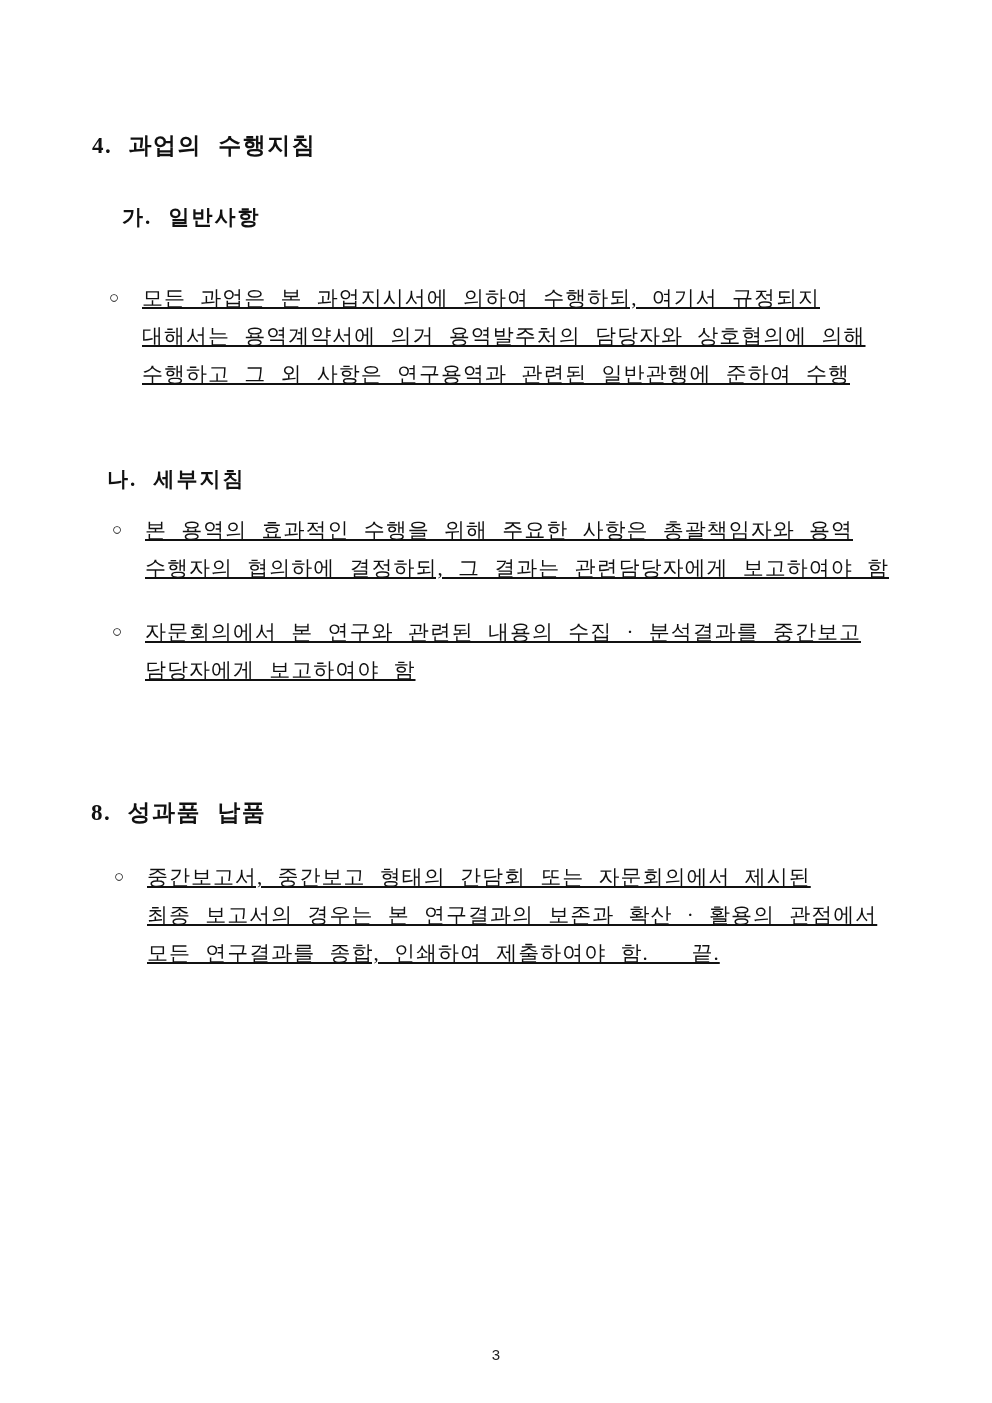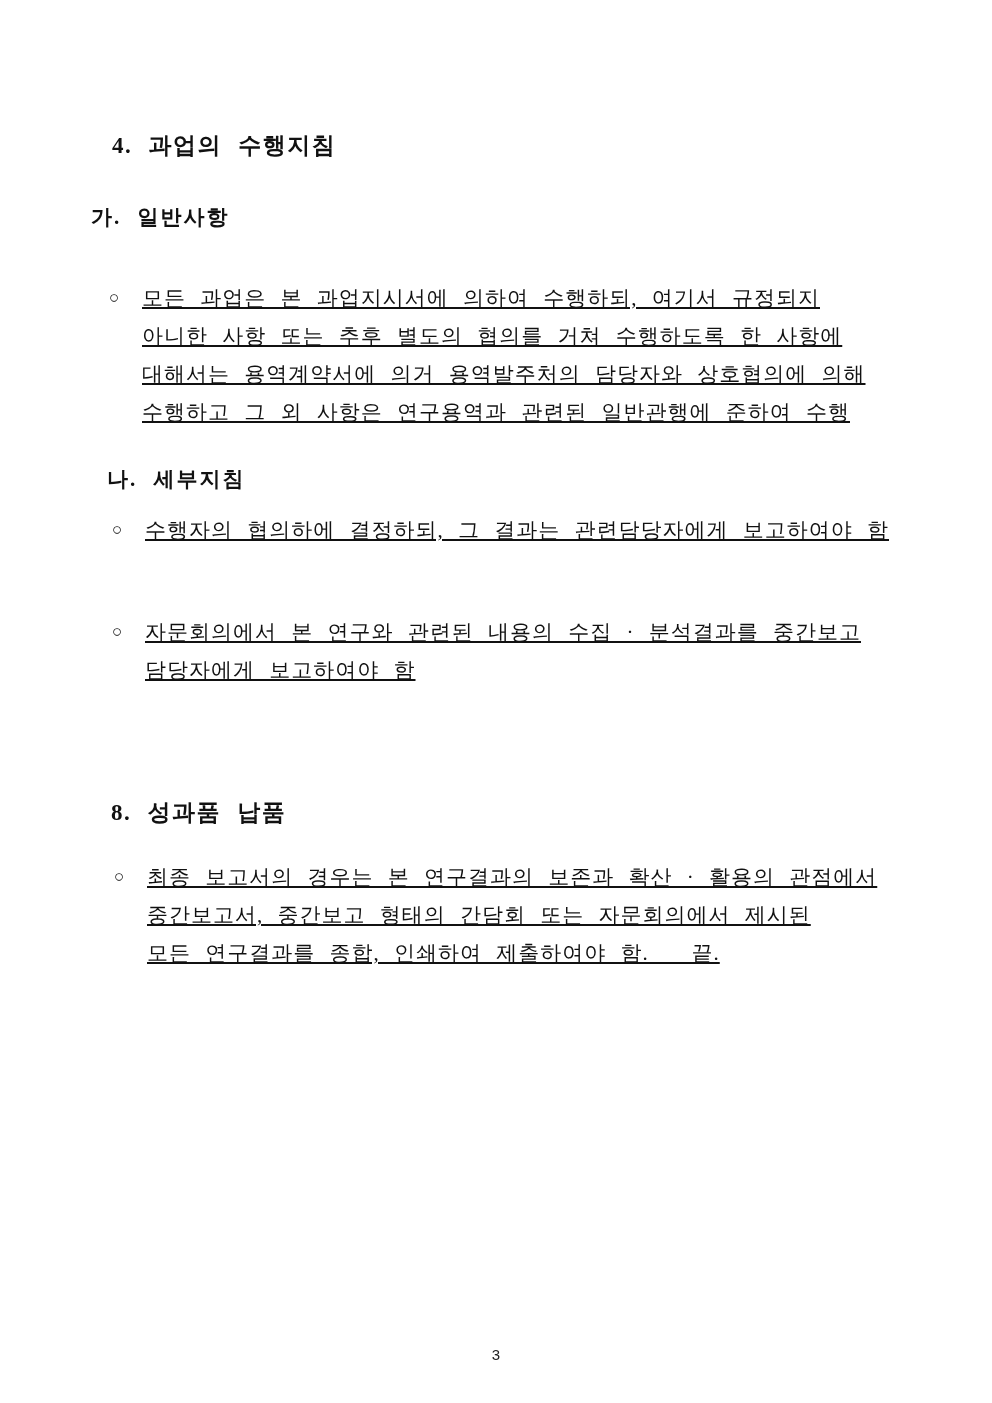--- a/index.html
+++ b/index.html
@@ -16,21 +16,20 @@
     font-family: "Liberation Serif", "DejaVu Serif", serif;
     overflow: hidden;
   }
   .h-main {
     position: absolute;
     font-size: 23px;
     font-weight: 700;
     letter-spacing: 1.5px;
     word-spacing: 9px;
     white-space: pre;
-    margin-left: 20px;
   }
   .h-sub {
     position: absolute;
     font-size: 21px;
     font-weight: 700;
     letter-spacing: 2px;
     word-spacing: 9px;
     white-space: pre;
   }
   .bullet {
@@ -65,55 +64,55 @@
     font-family: "Liberation Sans", "DejaVu Sans", sans-serif;
   }
 </style>
 </head>
 <body>
 
 <div class="page">
 
   <div class="h-main" style="left:92px; top:130px;">4. 과업의 수행지침</div>
 
-  <div class="h-sub" style="left:91px; top:203px;">가. 일반사항</div>
+  <div class="h-sub" style="left:122px; top:203px;">가. 일반사항</div>
 
   <div class="bullet" style="left:109px; top:279px; width:800px;">
     <span class="bullet-marker">○</span>
     <div class="bullet-text">
       <div class="line">모든 과업은 본 과업지시서에 의하여 수행하되, 여기서 규정되지</div>
-      <div class="line">아니한 사항 또는 추후 별도의 협의를 거쳐 수행하도록 한 사항에</div>
       <div class="line">대해서는 용역계약서에 의거 용역발주처의 담당자와 상호협의에 의해</div>
       <div class="line">수행하고 그 외 사항은 연구용역과 관련된 일반관행에 준하여 수행</div>
     </div>
   </div>
 
   <div class="h-sub" style="left:107px; top:465px;">나. 세부지침</div>
 
   <div class="bullet" style="left:112px; top:511px; width:800px;">
     <span class="bullet-marker">○</span>
     <div class="bullet-text">
+      <div class="line">본 용역의 효과적인 수행을 위해 주요한 사항은 총괄책임자와 용역</div>
       <div class="line">수행자의 협의하에 결정하되, 그 결과는 관련담당자에게 보고하여야 함</div>
     </div>
   </div>
 
   <div class="bullet" style="left:112px; top:613px; width:800px;">
     <span class="bullet-marker">○</span>
     <div class="bullet-text">
       <div class="line">자문회의에서 본 연구와 관련된 내용의 수집 · 분석결과를 중간보고</div>
       <div class="line">담당자에게 보고하여야 함</div>
     </div>
   </div>
 
   <div class="h-main" style="left:91px; top:797px;">8. 성과품 납품</div>
 
   <div class="bullet" style="left:114px; top:858px; width:800px;">
     <span class="bullet-marker">○</span>
     <div class="bullet-text">
+      <div class="line">중간보고서, 중간보고 형태의 간담회 또는 자문회의에서 제시된</div>
       <div class="line">최종 보고서의 경우는 본 연구결과의 보존과 확산 · 활용의 관점에서</div>
-      <div class="line">중간보고서, 중간보고 형태의 간담회 또는 자문회의에서 제시된</div>
       <div class="line">모든 연구결과를 종합, 인쇄하여 제출하여야 함.   끝.</div>
     </div>
   </div>
 
   <div class="page-number" style="top:1346px;">3</div>
 
 </div>
 
 </body></html>

